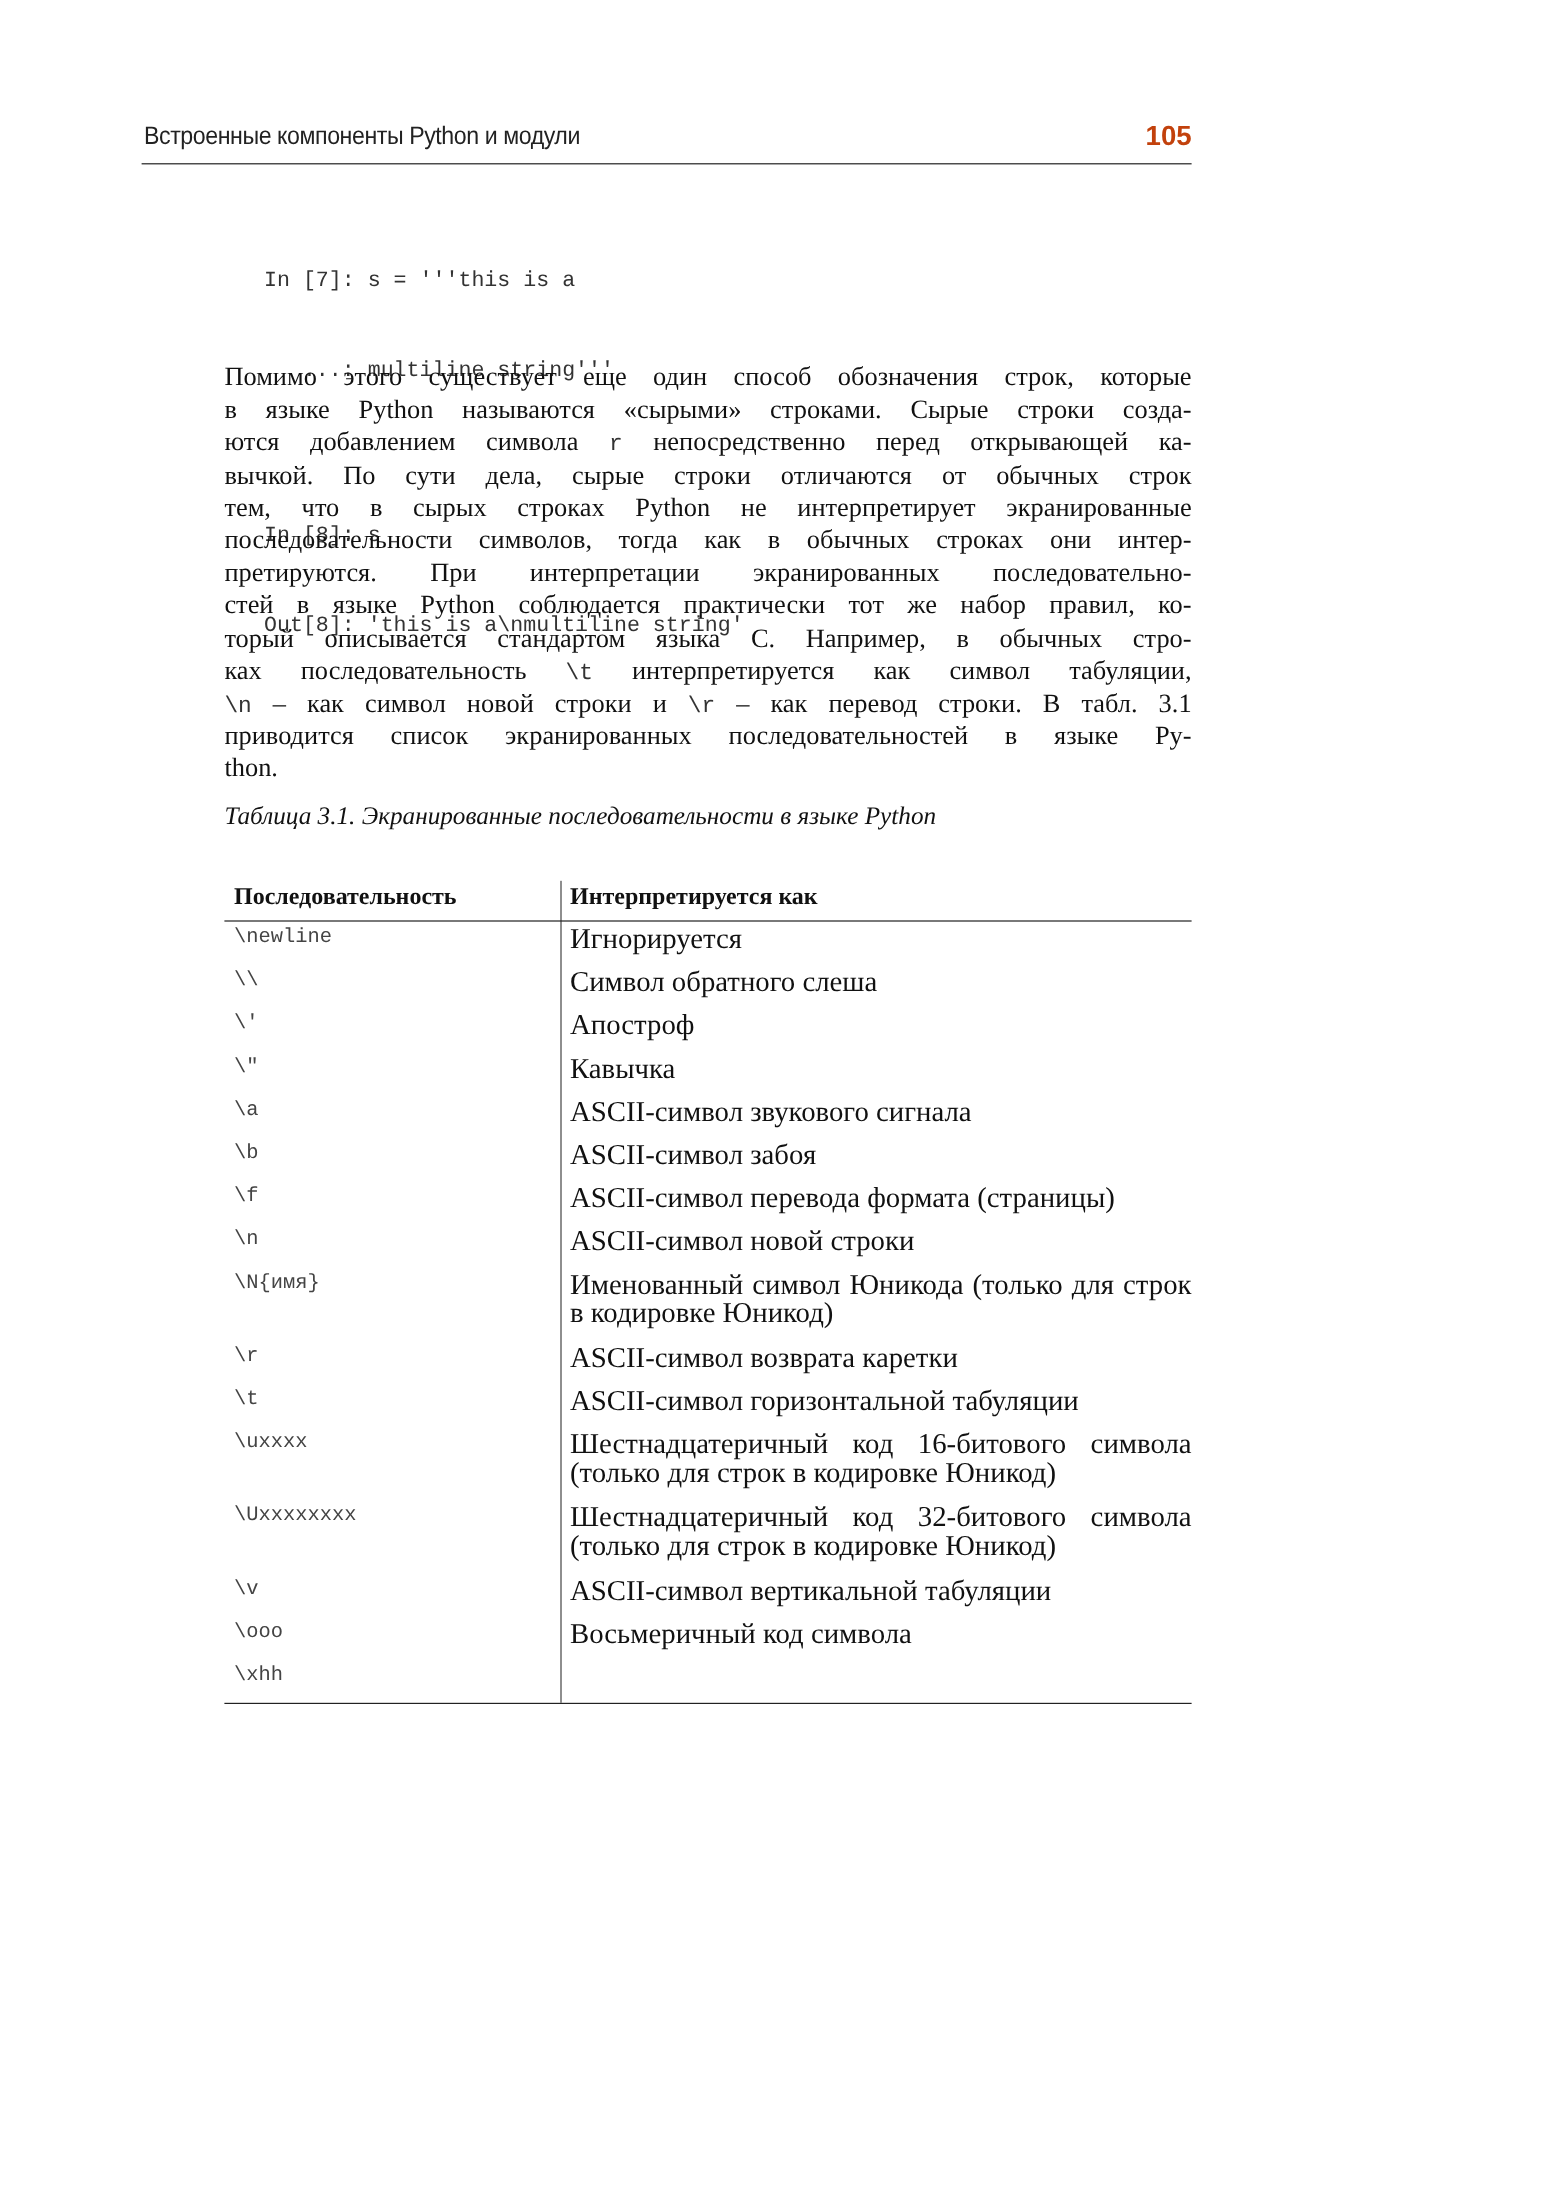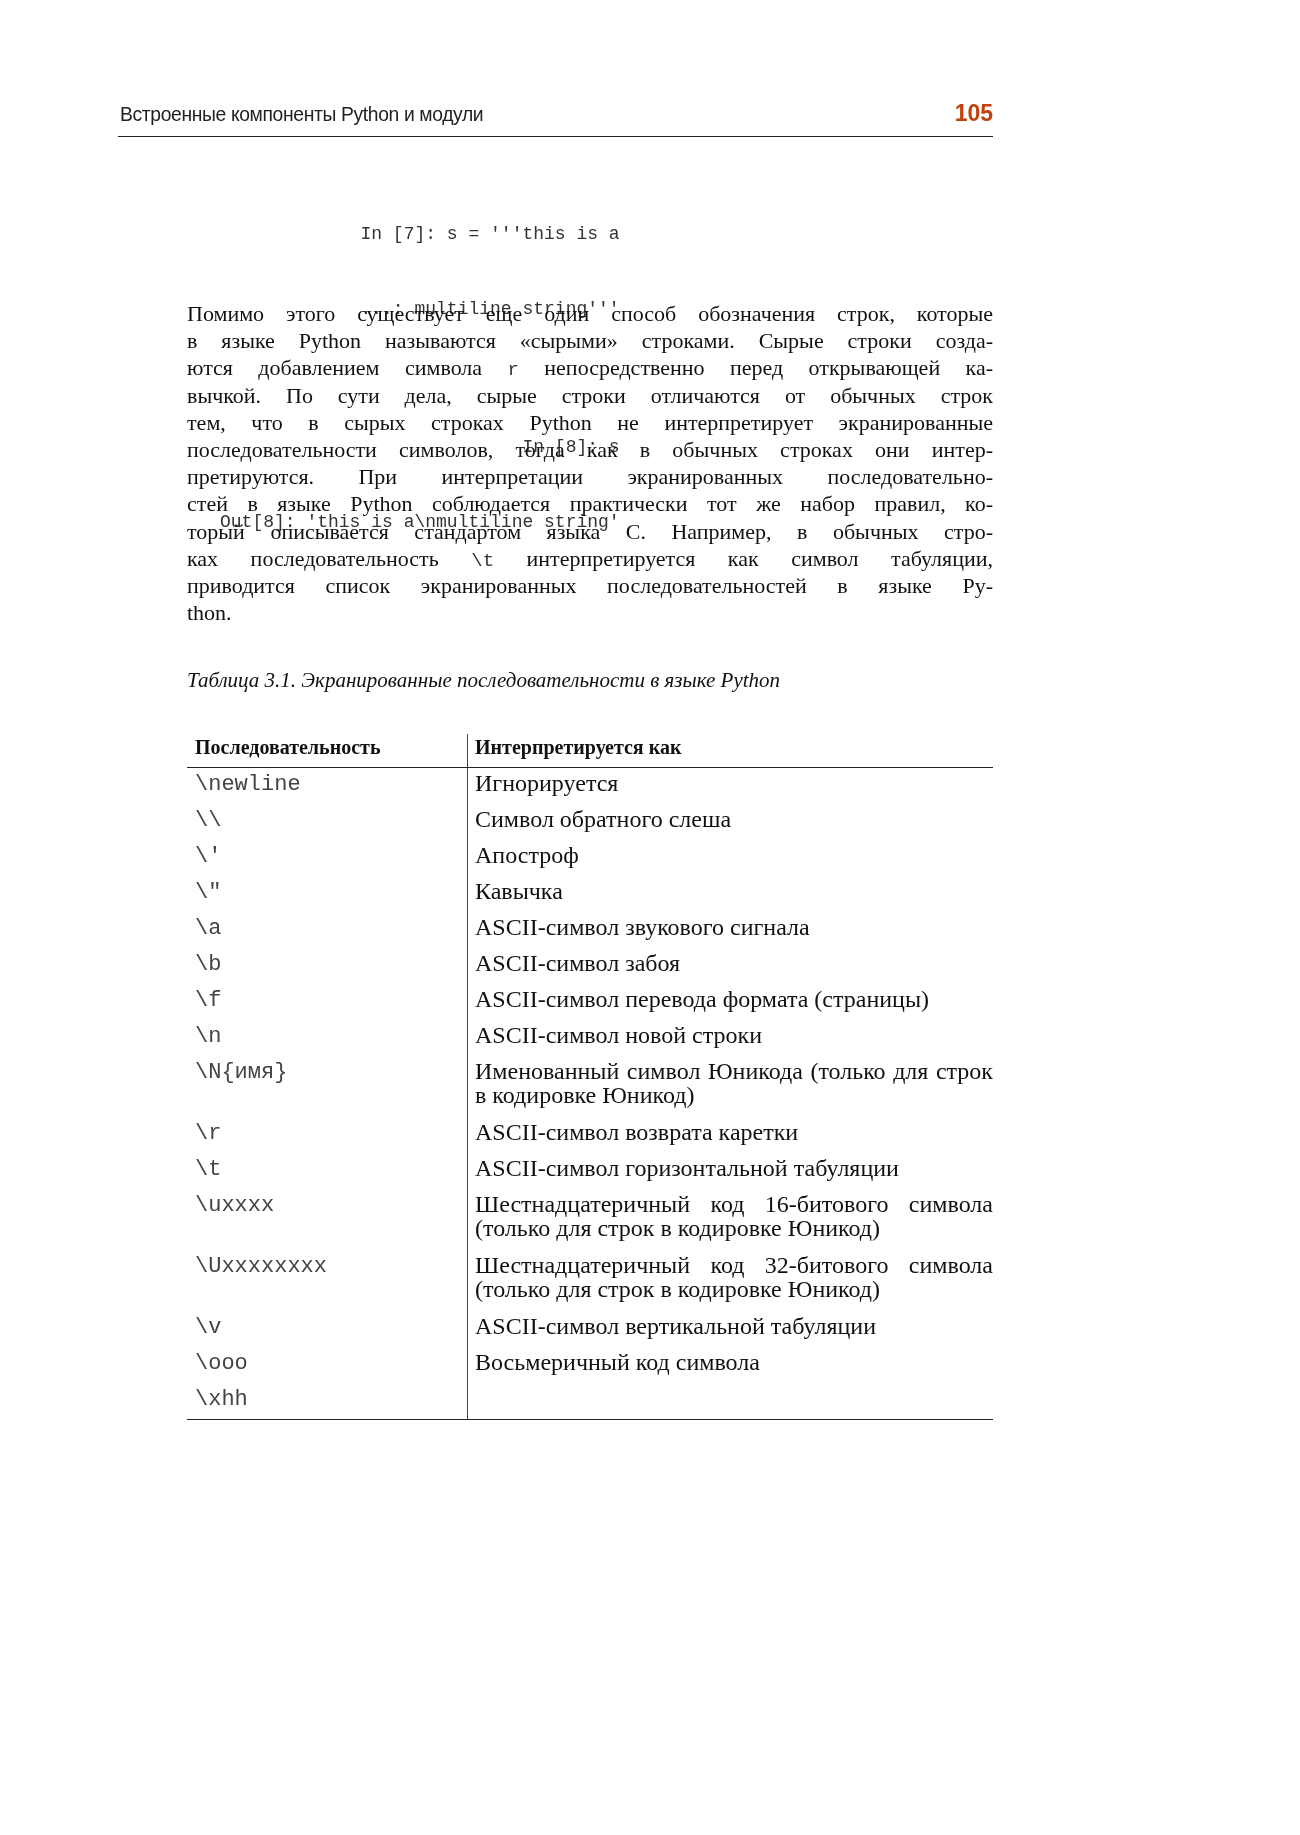--- a/index.html
+++ b/index.html
@@ -3,38 +3,38 @@
 <meta charset="utf-8">
 <style>
   html, body { margin: 0; padding: 0; background: #ffffff; }
   body { width: 1300px; height: 1835px; position: relative; overflow: hidden; color: #111; }
   .page { position: absolute; left: 0; top: 0; width: 1300px; height: 1835px; border-radius: 16px; }
 
   .running-header { position: absolute; left: 118px; top: 100px; width: 875px; height: 36px; border-bottom: 1.5px solid #222; }
   .running-title { position: absolute; left: 2px; top: 2px; font-family: "Liberation Sans", sans-serif; font-size: 21px; letter-spacing: -0.4px; color: #222; transform: scaleX(0.92); transform-origin: left; }
   .page-number { position: absolute; right: 0; top: 0; font-family: "Liberation Sans", sans-serif; font-size: 23px; font-weight: bold; color: #c2410c; }
 
-  .code { position: absolute; left: 220px; top: 172px; font-family: "Liberation Mono", monospace; font-size: 18px; color: #333; white-space: pre; line-height: 25px; text-align: right; }
+  .code { position: absolute; left: 220px; top: 172px; font-family: "Liberation Mono", monospace; font-size: 18px; color: #333; white-space: pre; line-height: 25px; }
   .code .gap { height: 13px; }
 
   .para { position: absolute; left: 187px; top: 300px; width: 806px; font-family: "Liberation Serif", serif; font-size: 22px; line-height: 27.2px; text-align: justify; color: #111; }
   .para .line { display: block; text-align: justify; text-align-last: justify; white-space: nowrap; height: 27.2px; }
   .para .line.last { text-align-last: left; }
   .mono { font-family: "Liberation Mono", monospace; font-size: 19px; color: #333; }
 
   .caption { position: absolute; left: 187px; top: 668px; font-family: "Liberation Serif", serif; font-style: italic; font-size: 21px; color: #111; }
 
   .table { position: absolute; left: 187px; top: 710px; width: 806px; margin-top: 24px; }
   .divider-v { position: absolute; left: 280px; top: 0; width: 1px; height: 685px; background: #444; }
   .thead { position: relative; height: 33px; border-bottom: 1.5px solid #222; }
   .th { position: absolute; top: 2px; font-family: "Liberation Serif", serif; font-weight: bold; font-size: 20px; }
   .th.c1 { left: 8px; }
   .th.c2 { left: 288px; }
   .row { position: relative; min-height: 36px; }
-  .row .seq { position: absolute; left: 8px; top: 4px; font-family: "Liberation Mono", monospace; font-size: 22px; color: #444; white-space: pre; text-align: center; }
+  .row .seq { position: absolute; left: 8px; top: 4px; font-family: "Liberation Mono", monospace; font-size: 17px; color: #444; white-space: pre; text-align: center; }
   .row .desc { margin-left: 288px; padding-top: 3px; width: 518px; font-family: "Liberation Serif", serif; font-size: 24px; line-height: 24px; text-align: justify; }
   .row.double .desc { text-align-last: left; }
   .row.double { min-height: 61px; }
   .tbottom { border-top: 1.5px solid #222; margin-top: 0; }
 </style>
 </head>
 <body>
 
 <div class="page">
 
@@ -55,20 +55,21 @@
       <span class="line"><span>Помимо этого существует еще один способ обозначения строк, которые</span></span>
       <span class="line"><span>в языке Python называются «сырыми» строками. Сырые строки созда-</span></span>
       <span class="line"><span>ются добавлением символа </span><span class="mono">r</span><span> непосредственно перед открывающей ка-</span></span>
       <span class="line"><span>вычкой. По сути дела, сырые строки отличаются от обычных строк</span></span>
       <span class="line"><span>тем, что в сырых строках Python не интерпретирует экранированные</span></span>
       <span class="line"><span>последовательности символов, тогда как в обычных строках они интер-</span></span>
       <span class="line"><span>претируются. При интерпретации экранированных последовательно-</span></span>
       <span class="line"><span>стей в языке Python соблюдается практически тот же набор правил, ко-</span></span>
       <span class="line"><span>торый описывается стандартом языка C. Например, в обычных стро-</span></span>
       <span class="line"><span>ках последовательность </span><span class="mono">\t</span><span> интерпретируется как символ табуляции,</span></span>
+      <span class="line"><span class="mono">\n</span><span> – как символ новой строки и </span><span class="mono">\r</span><span> – как перевод строки. В табл. 3.1</span></span>
       <span class="line"><span>приводится список экранированных последовательностей в языке Py-</span></span>
       <span class="line last"><span>thon.</span></span>
     </div>
 
   <div class="caption">Таблица 3.1. Экранированные последовательности в языке Python</div>
 
   <div class="table">
     <div class="divider-v"></div>
     <div class="thead">
       <span class="th c1">Последовательность</span>

